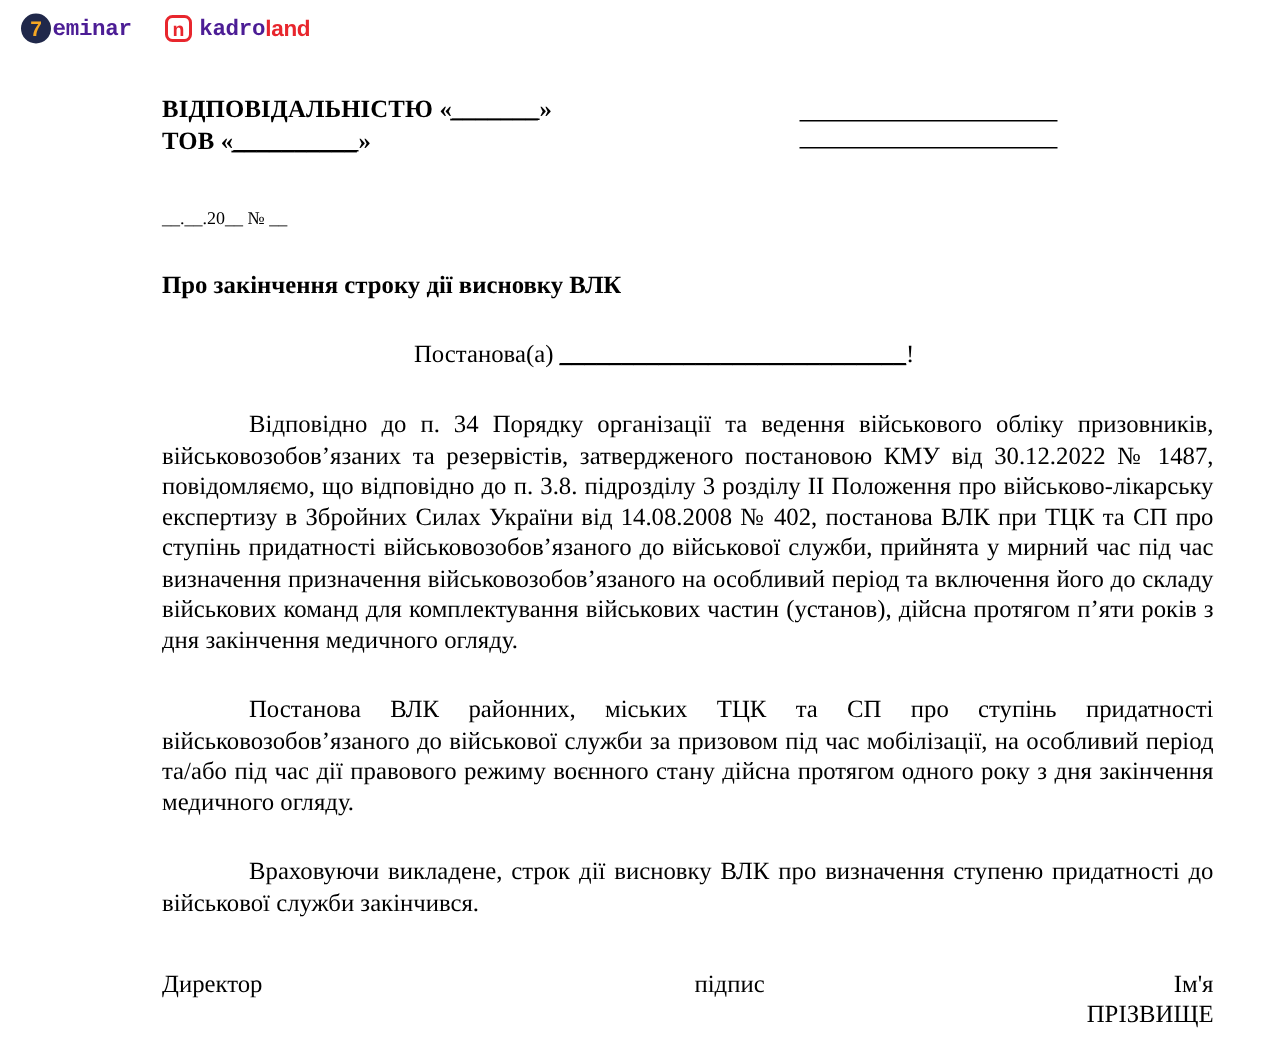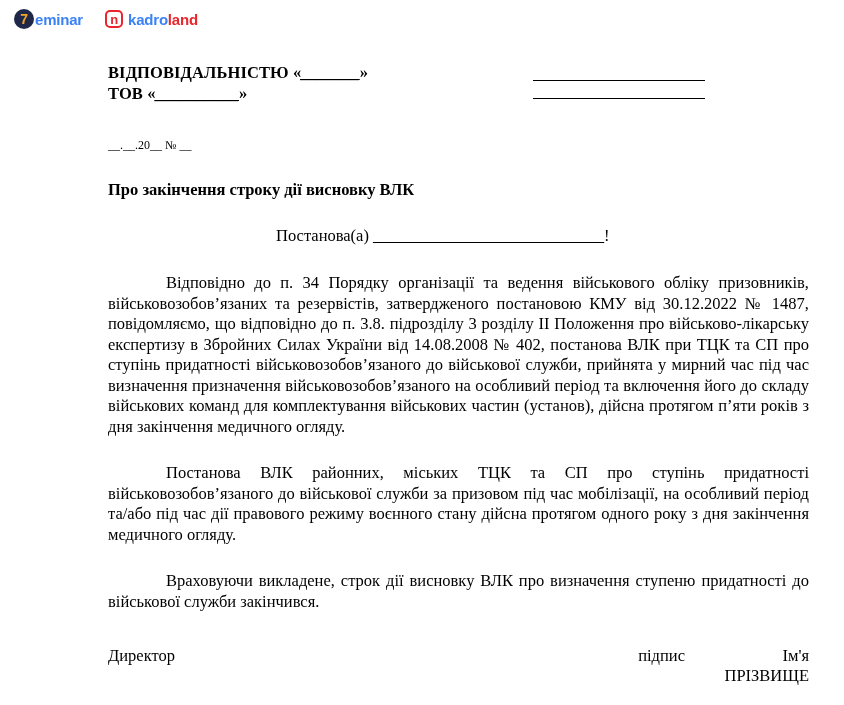--- a/index.html
+++ b/index.html
@@ -52,21 +52,21 @@
   }
   .mark-circle span {
     color: #f5a623;
     font-family: "Liberation Sans", "DejaVu Sans", sans-serif;
     font-weight: bold;
     font-size: 14px;
     line-height: 1;
     position: relative;
     top: -0.5px;
   }
-  .txt-navy { color: #3b82f6; }
+  .txt-navy { color: #4c1d95; font-family: Liberation Mono, monospace; }
   .txt-red  { color: #e8262d; }
 
   .mark-square {
     width: 18px;
     height: 18px;
     border: 2px solid #e8262d;
     border-radius: 5px;
     display: inline-flex;
     align-items: flex-end;
     justify-content: center;
@@ -155,21 +155,21 @@
   p.gap-3 { margin-top: 26px; }
 
   .signature {
     margin-top: 34px;
     display: flex;
     font-size: 16.5px;
     line-height: 20px;
     gap: 33px;
   }
   .sig-role  { width: 322px; flex: 0 0 auto; }
-  .sig-mid   { width: 222px; flex: 0 0 auto; text-align: right; }
+  .sig-mid   { width: 222px; flex: 0 0 auto; }
   .sig-name  { flex: 1 1 auto; text-align: right; }
 </style>
 </head>
 <body>
 
 <div class="brandbar">
 
   <div class="logo logo-seminar">
     <span class="mark-circle">
       <span>7</span>

